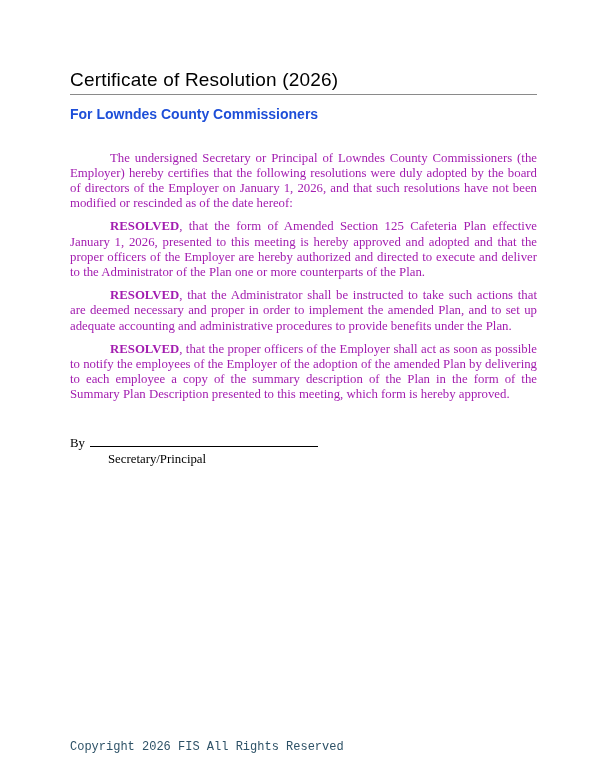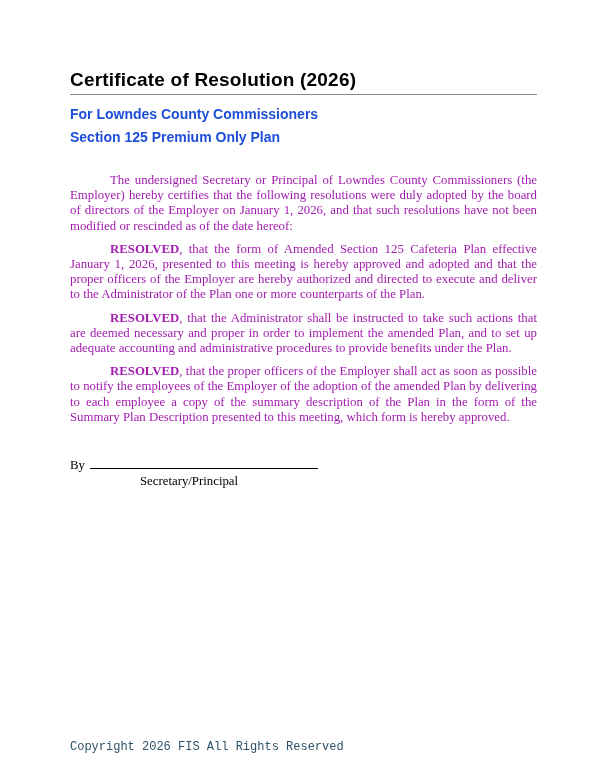--- a/index.html
+++ b/index.html
@@ -16,21 +16,21 @@
     overflow: hidden;
   }
   .content {
     position: absolute;
     left: 70px;
     top: 68px;
     width: 467px;
   }
   .doc-title {
     font-family: "Liberation Sans", sans-serif;
-    font-weight: bold;
+    font-weight: normal;
     font-size: 19px;
     line-height: 23px;
     color: #000000;
     letter-spacing: 0.2px;
     padding-bottom: 3px;
     border-bottom: 1.5px solid #8a8a8a;
     margin-bottom: 8px;
   }
   .subtitle {
     font-family: "Liberation Sans", sans-serif;
@@ -58,42 +58,41 @@
   .sig-row { white-space: nowrap; }
   .sig-line {
     display: inline-block;
     width: 228px;
     height: 13px;
     border-bottom: 1px solid #000000;
     margin-left: 5px;
     vertical-align: baseline;
   }
   .sig-role {
-    margin-left: 70px;
+    margin-left: 38px;
     margin-top: 1px;
   }
   .footer {
     position: absolute;
     left: 70px;
     top: 740px;
     font-family: Liberation Mono, monospace;
     font-size: 12px;
     color: #2d5166;
   }
 </style>
 </head>
 <body>
 
 <div class="page">
   <div class="content">
 
     <h1 class="doc-title">Certificate of Resolution (2026)</h1>
 
     <div class="subtitle">For Lowndes County Commissioners</div>
-    <div class="subtitle">Section 125 Premium Only Plan</div>
 
     <div class="body-block">
       <p class="body-para"><span class="lead"></span><span>The undersigned Secretary or Principal of Lowndes County Commissioners (the Employer) hereby certifies that the following resolutions were duly adopted by the board of directors of the Employer on January 1, 2026, and that such resolutions have not been modified or rescinded as of the date hereof:</span></p>
 
       <p class="body-para"><span class="lead">RESOLVED</span><span>, that the form of Amended Section 125 Cafeteria Plan effective January 1, 2026, presented to this meeting is hereby approved and adopted and that the proper officers of the Employer are hereby authorized and directed to execute and deliver to the Administrator of the Plan one or more counterparts of the Plan.</span></p>
 
       <p class="body-para"><span class="lead">RESOLVED</span><span>, that the Administrator shall be instructed to take such actions that are deemed necessary and proper in order to implement the amended Plan, and to set up adequate accounting and administrative procedures to provide benefits under the Plan.</span></p>
 
       <p class="body-para"><span class="lead">RESOLVED</span><span>, that the proper officers of the Employer shall act as soon as possible to notify the employees of the Employer of the adoption of the amended Plan by delivering to each employee a copy of the summary description of the Plan in the form of the Summary Plan Description presented to this meeting, which form is hereby approved.</span></p>
 

